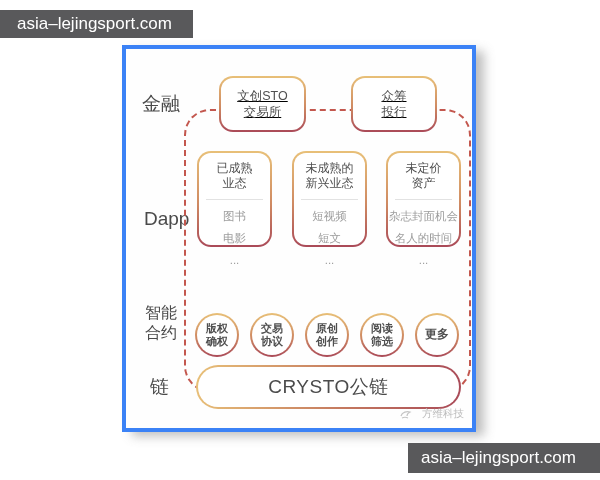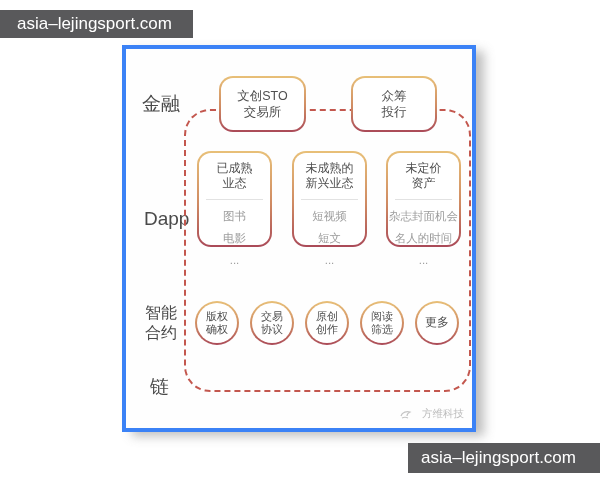--- a/index.html
+++ b/index.html
@@ -26,35 +26,35 @@
   
   .dashed-frame { position:absolute; left:58px; top:60px; width:287px; height:283px;
                   border:2px dashed #c3574e; border-radius:26px; }
 
   
   .gwrap { position:absolute; padding:2px; background:linear-gradient(180deg,#e8c078 0%,#cf8a62 55%,#aa4a58 100%); }
   .gin { width:100%; height:100%; background:#ffffff; display:flex; flex-direction:column; align-items:center; justify-content:center; }
 
   
   .fbox { top:27px; height:56px; border-radius:14px; }
-  .fbox .gin { border-radius:12px; }
+  .fbox .gin { border-radius:12px;text-decoration:underline; }
   .fbox-a { left:93px; width:87px; }
   .fbox-b { left:225px; width:86px; }
   .fbox .bx-line { font-size:12.5px; line-height:16px; color:#4f4f4f; }
 
   
   .dbox { top:102px; width:75px; height:96px; border-radius:14px; }
   .dbox .gin { border-radius:12px; justify-content:flex-start; padding-top:8px; }
   .dbox-1 { left:71px; } .dbox-2 { left:166px; } .dbox-3 { left:260px; }
   .dbox .hd-line { font-size:12px; line-height:15px; color:#4f4f4f; white-space:nowrap; }
   .dbox .divider { width:57px; border-top:1px solid #e2e2e2; margin:8px 0 9px 0; }
   .dbox .item { font-size:11.5px; line-height:15px; color:#9d9d9d; margin-bottom:7px; white-space:nowrap; }
 
   
-  .circle { top:252px; width:44px; height:44px; border-radius:50%; }
+  .circle { top:264px; width:44px; height:44px; border-radius:50%;font-weight:bold; }
   .circle .gin { border-radius:50%; }
   .c1 { left:69px; } .c2 { left:124px; } .c3 { left:179px; } .c4 { left:234px; } .c5 { left:289px; }
   .circle .c-line { font-size:11px; line-height:13.5px; color:#4f4f4f; white-space:nowrap; }
   .c5 .c-line { font-size:12px; }
 
   
   .pill { left:70px; top:316px; width:265px; height:44px; border-radius:22px;
           background:linear-gradient(95deg,#e8c078 0%,#c57a5f 55%,#a94a58 100%); }
   .pill .gin { border-radius:20px; }
   .pill .pill-text { font-size:19px; color:#4b4b4b; letter-spacing:0.5px; }
@@ -150,20 +150,25 @@
         <div class="c-line">筛选</div>
       </div>
     </div>
     <div class="gwrap circle c5">
       <div class="gin">
         <div class="c-line">更多</div>
         <div class="c-line"></div>
       </div>
     </div>
 
+    <div class="gwrap pill">
+      <div class="gin">
+        <div class="pill-text">CRYSTO公链</div>
+      </div>
+    </div>
 
     <div class="vendor">
       <span style="display:inline-flex;">
         <svg width="13" height="13" viewBox="0 0 13 13">
           <path d="M2 8 C3 4, 8 3, 11 4 C9 5, 8 6, 8 8" fill="none" stroke="#c4c4c4" stroke-width="1.2"></path>
           <path d="M3 10 C5 9, 7 9, 9 10" fill="none" stroke="#c4c4c4" stroke-width="1.2"></path>
         </svg>
       </span>
       <span>方维科技</span>
     </div>

